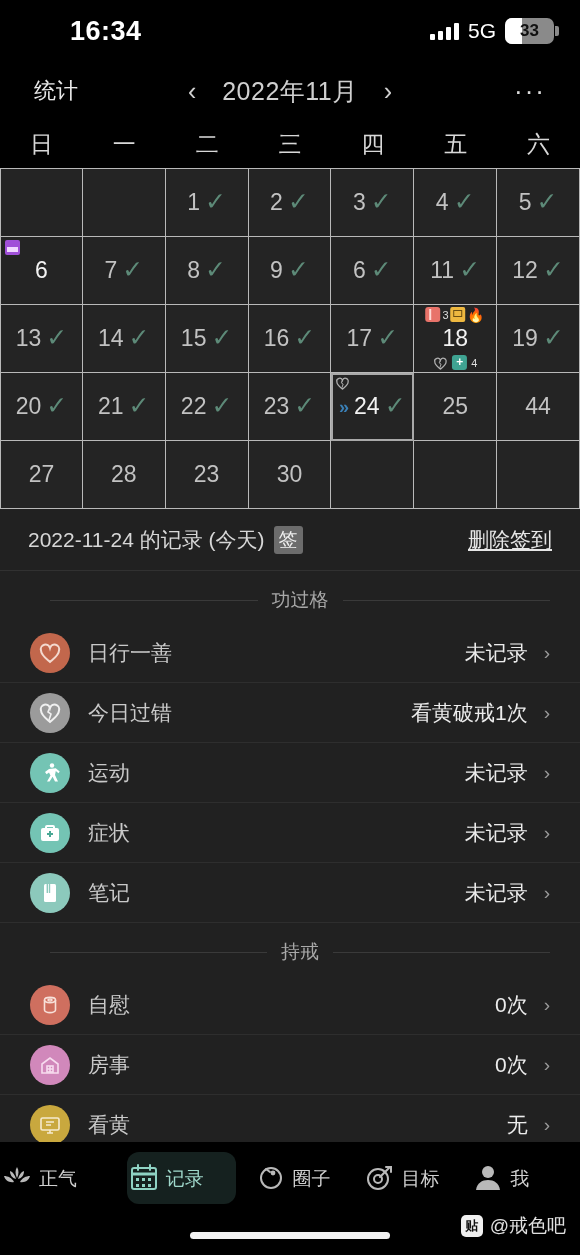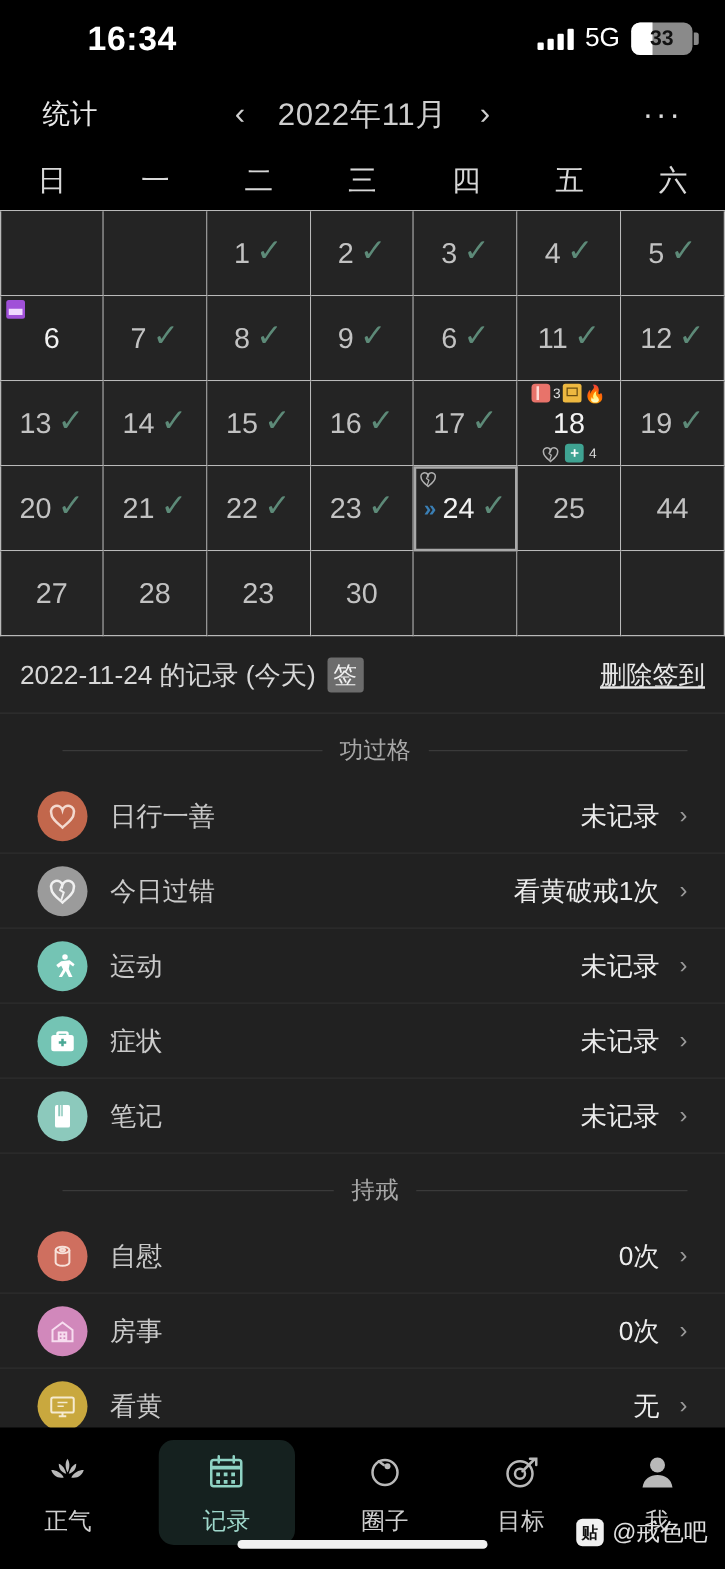--- a/index.html
+++ b/index.html
@@ -71,21 +71,21 @@
   .mini.bed { background:#a050d8; border-radius:2px; }
   .mini.bed:after{ content:""; position:absolute; left:2px; bottom:3px; right:2px; height:5px;
                    background:#f0d8ff; }
   .fire { font-size:14px; line-height:1; }
   .hbroken { width:15px; height:14px; position:relative; display:inline-block; }
   .dbl-chev { color:#3a7fb5; font-size:18px; font-weight:700; line-height:1; }
 
   
   .panel { background:#212121; }
   .rec-header { height:62px; display:flex; align-items:center; justify-content:space-between;
-                padding:0 16px; border-bottom:1px solid #313131; }
+                padding:0 28px; border-bottom:1px solid #313131; }
   .rec-title { font-size:21px; color:#d7d7d7; display:flex; align-items:center; gap:9px; }
   .sign-chip { background:#6c6c6c; color:#f0f0f0; font-size:19px; padding:1px 5px; border-radius:3px; }
   .rec-action { font-size:21px; color:#e6e6e6; text-decoration:underline; }
 
   .sec-label { display:flex; align-items:center; gap:14px; padding:16px 30px 10px;margin-left:20px; }
   .sec-label .line { flex:1; height:1px; background:#3a3a3a; }
   .sec-label span { font-size:19px; color:#a8a8a8; }
 
   .row { display:flex; align-items:center; padding:0 30px; height:60px;
          border-bottom:1px solid #2e2e2e; }
@@ -93,21 +93,21 @@
   .ricon { width:40px; height:40px; border-radius:50%; flex:none; position:relative;
            display:flex; align-items:center; justify-content:center; }
   .ricon svg { width:24px; height:24px; }
   .rlabel { margin-left:18px; font-size:21px; color:#c9c9c9; flex:1; }
   .rval { font-size:21px; color:#ececec; }
   .chev { margin-left:16px; font-size:19px; color:#9a9a9a; }
 
   
   .bottomnav { position:absolute; left:0; right:0; bottom:0; height:113px; background:#000;
                display:flex; align-items:flex-start; padding-top:10px; }
-  .nav-item { flex:1; display:flex; flex-direction:column; align-items:center; gap:5px;
+  .nav-item { flex:1; display:flex; flex-direction:row; align-items:center; gap:5px;
               padding:8px 0 6px; border-radius:12px; }
   .nav-item.active { background:#15211f; margin:0 18px; }
   .nav-item svg { width:34px; height:34px; }
   .nav-lbl { font-size:19px; color:#cfcfcf; }
   .nav-item.active .nav-lbl { color:#9fd8cb; }
   .homebar { position:absolute; bottom:16px; left:50%; transform:translateX(-50%);
              width:200px; height:7px; border-radius:4px; background:#f2f2f2; }
   .wmark { position:absolute; right:14px; bottom:16px; display:flex; align-items:center; gap:7px; }
   .wmark .wicon { width:22px; height:22px; border-radius:5px; background:#f0f0f0; color:#111;
                   font-size:13px; font-weight:700; display:flex; align-items:center;

